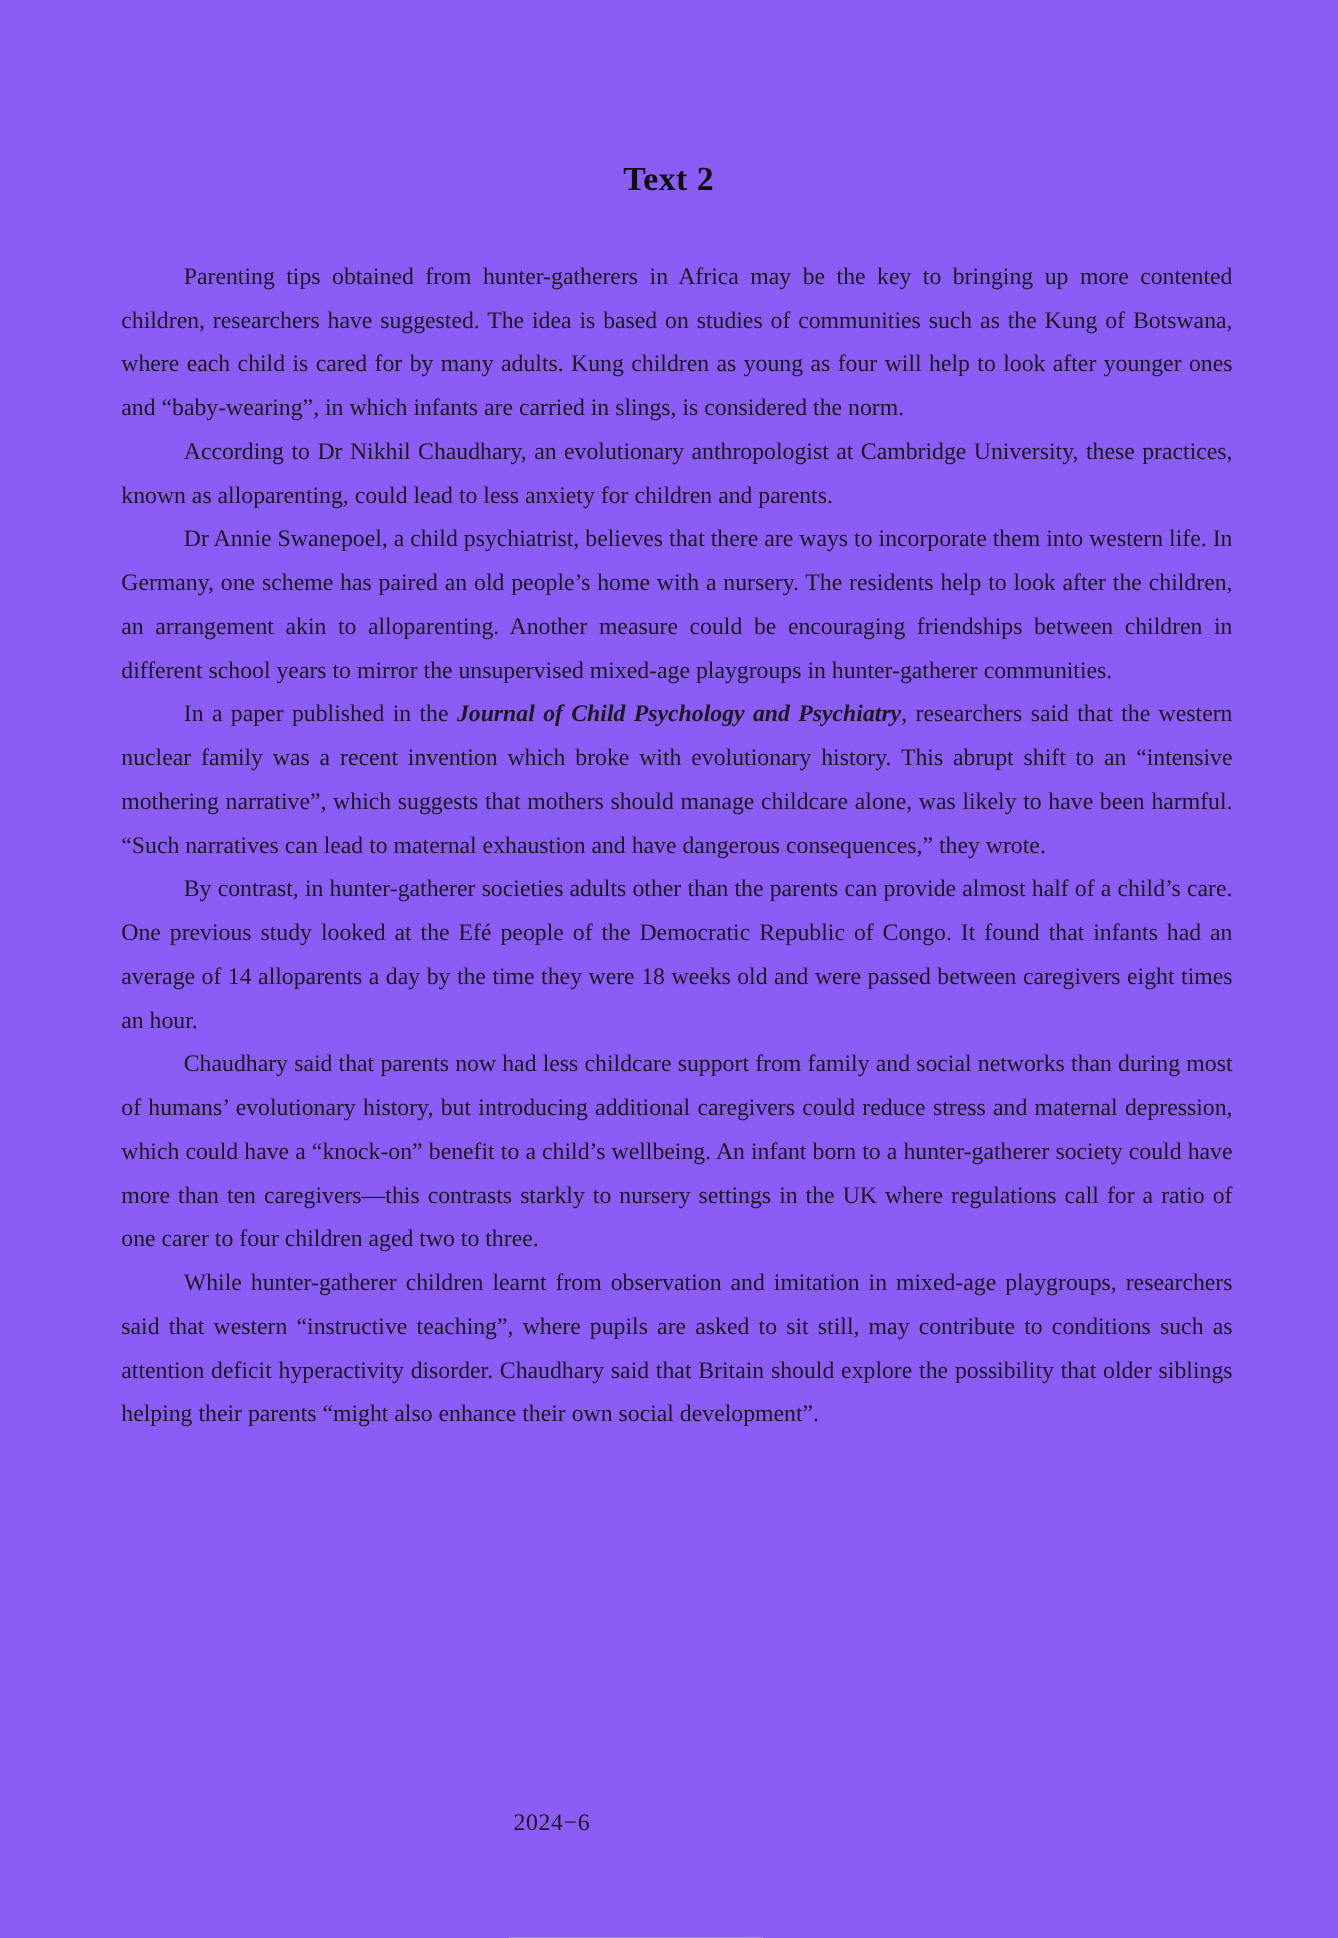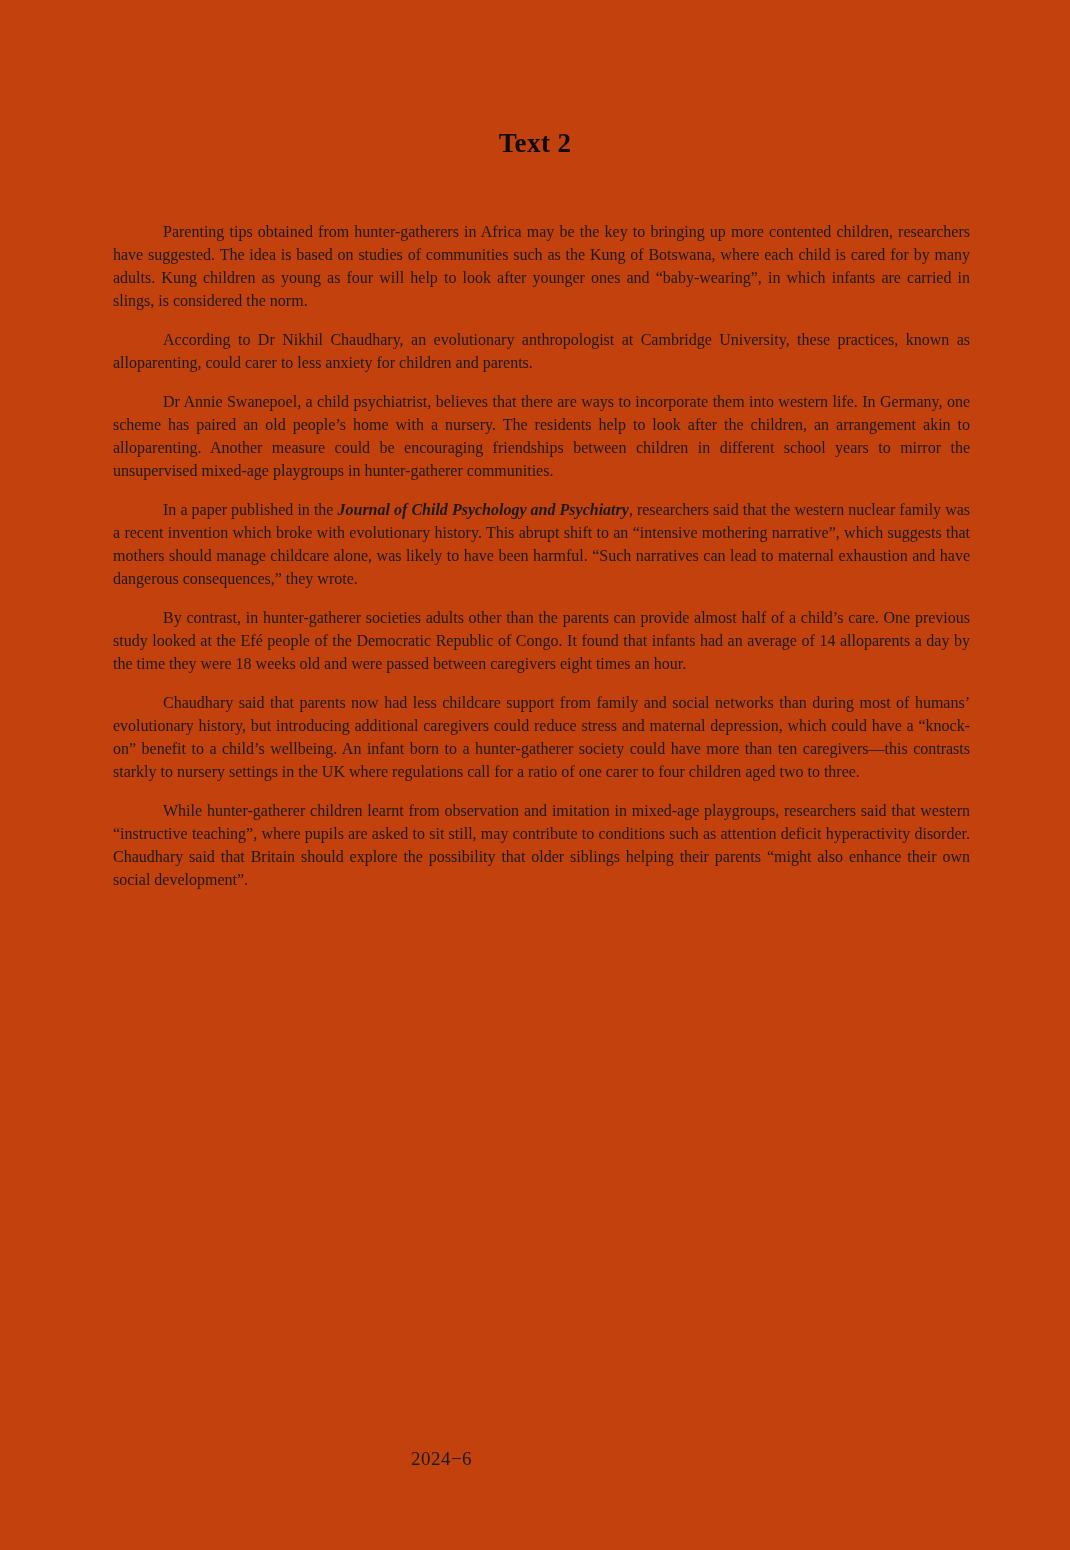--- a/index.html
+++ b/index.html
@@ -14,45 +14,45 @@
     color: #151515;
     overflow: hidden;
     position: relative;
   }
   .page {
     position: absolute;
     left: 0;
     top: 0;
     width: 1070px;
     height: 1550px;
-    background: #c2410c;
+    background: #8b5cf6;
   }
   .page-title {
     position: absolute;
     left: 0;
     top: 128px;
     width: 1070px;
     text-align: center;
     font-size: 27px;
     font-weight: bold;
     letter-spacing: 0.4px;
     color: #0d0d0d;
   }
   .body-col {
     position: absolute;
     left: 97px;
     top: 204px;
     width: 889px;
   }
   .para {
-    margin: 16px;
+    margin: 0;
     text-align: justify;
     text-justify: inter-word;
-    font-size: 16px;
-    line-height: 23px;
+    font-size: 19px;
+    line-height: 35px;
     text-indent: 50px;
     color: #1a1a1a;
     -webkit-font-smoothing: antialiased;
   }
   .para em {
     font-style: italic;
     font-weight: bold;
   }
   .footer {
     position: absolute;
@@ -69,21 +69,21 @@
 <body>
 
 <div class="page">
 
   <div class="page-title">Text 2</div>
 
   <div class="body-col">
 
     <p class="para">Parenting tips obtained from hunter-gatherers in Africa may be the key to bringing up more contented children, researchers have suggested. The idea is based on studies of communities such as the Kung of Botswana, where each child is cared for by many adults. Kung children as young as four will help to look after younger ones and “baby-wearing”, in which infants are carried in slings, is considered the norm.</p>
 
-    <p class="para">According to Dr Nikhil Chaudhary, an evolutionary anthropologist at Cambridge University, these practices, known as alloparenting, could carer to less anxiety for children and parents.</p>
+    <p class="para">According to Dr Nikhil Chaudhary, an evolutionary anthropologist at Cambridge University, these practices, known as alloparenting, could lead to less anxiety for children and parents.</p>
 
     <p class="para">Dr Annie Swanepoel, a child psychiatrist, believes that there are ways to incorporate them into western life. In Germany, one scheme has paired an old people’s home with a nursery. The residents help to look after the children, an arrangement akin to alloparenting. Another measure could be encouraging friendships between children in different school years to mirror the unsupervised mixed-age playgroups in hunter-gatherer communities.</p>
 
     <p class="para"><span>In a paper published in the </span><em>Journal of Child Psychology and Psychiatry</em><span>, researchers said that the western nuclear family was a recent invention which broke with evolutionary history. This abrupt shift to an “intensive mothering narrative”, which suggests that mothers should manage childcare alone, was likely to have been harmful. “Such narratives can lead to maternal exhaustion and have dangerous consequences,” they wrote.</span></p>
 
     <p class="para">By contrast, in hunter-gatherer societies adults other than the parents can provide almost half of a child’s care. One previous study looked at the Efé people of the Democratic Republic of Congo. It found that infants had an average of 14 alloparents a day by the time they were 18 weeks old and were passed between caregivers eight times an hour.</p>
 
     <p class="para">Chaudhary said that parents now had less childcare support from family and social networks than during most of humans’ evolutionary history, but introducing additional caregivers could reduce stress and maternal depression, which could have a “knock-on” benefit to a child’s wellbeing. An infant born to a hunter-gatherer society could have more than ten caregivers—this contrasts starkly to nursery settings in the UK where regulations call for a ratio of one carer to four children aged two to three.</p>
 
     <p class="para">While hunter-gatherer children learnt from observation and imitation in mixed-age playgroups, researchers said that western “instructive teaching”, where pupils are asked to sit still, may contribute to conditions such as attention deficit hyperactivity disorder. Chaudhary said that Britain should explore the possibility that older siblings helping their parents “might also enhance their own social development”.</p>

